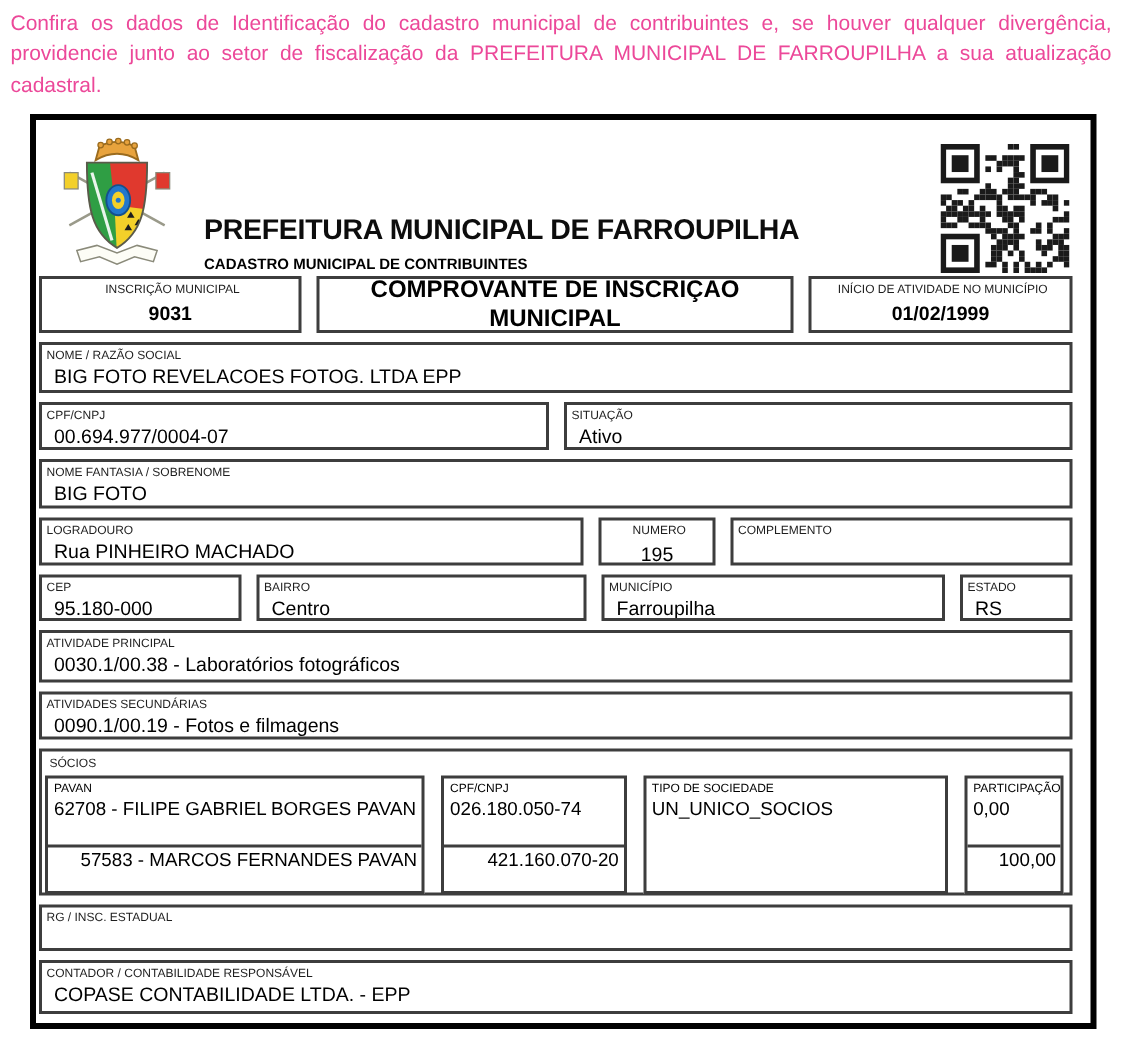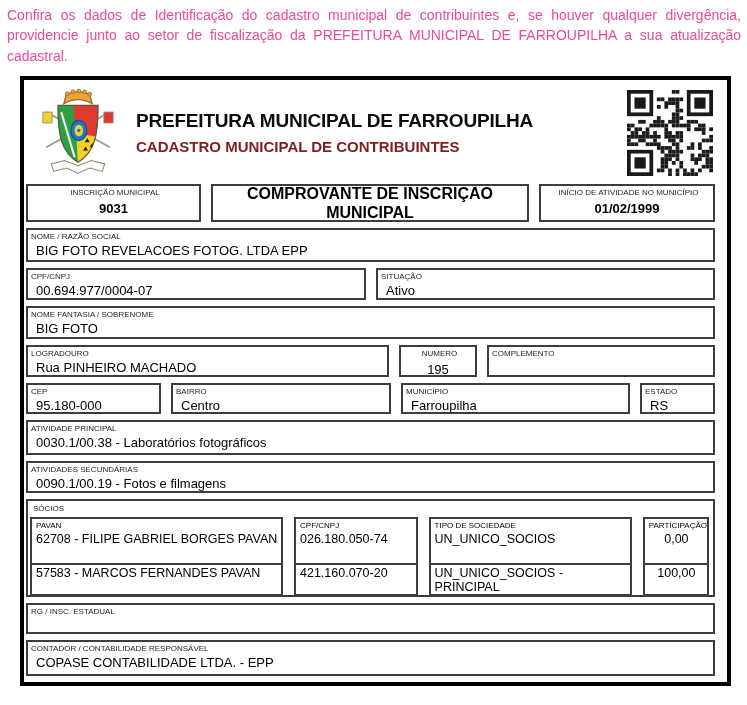--- a/index.html
+++ b/index.html
@@ -6,25 +6,25 @@
   html,body { width:747px; height:705px; background:#fff; overflow:hidden;
               font-family:"Liberation Sans","DejaVu Sans",sans-serif; color:#000; }
 
   .instructions { margin:5px 6px 0 7px; width:734px; font-size:14px; line-height:1.45;
                   text-align:justify; color:#ec4899; }
 
   .doc { margin:10px 16px 0 20px; width:711px; border:4px solid #000;
          background:#fff; padding-bottom:6px; }
 
   
-  .doc-header { display:flex; align-items:center; height:102px; padding:4px 14px 0 12px; }
+  .doc-header { display:flex; align-items:flex-end; height:102px; padding:4px 14px 0 12px; }
   .crest { width:84px; height:92px; flex:0 0 84px; }
   .titles { flex:1; padding-left:16px; }
   .titles h1 { font-size:19px; font-weight:bold; letter-spacing:-0.2px; color:#0d0d0d; }
-  .titles h2 { font-size:15px; font-weight:bold; margin-top:6px; color:#7f1d1d; }
+  .titles h2 { font-size:10px; font-weight:bold; margin-top:6px; color:#000000; }
   .qr { width:86px; height:86px; flex:0 0 86px; }
 
   
   .fields { padding:2px 12px 0 2px; display:flex; flex-direction:column; gap:6px; }
   .row { display:flex; gap:10px;border-radius:14px; }
   .fbox { border:2px solid #3d3d3d; background:#fff; overflow:hidden; }
   .grow { flex:1; }
   .flabel { display:block; font-size:8px; line-height:10px; padding:2px 0 0 3px;
             color:#1e1e1e; white-space:nowrap; }
   .fvalue { font-size:13px; line-height:15px; padding-left:8px; margin-top:1px;
@@ -35,22 +35,22 @@
               font-size:16px; font-weight:bold; text-align:center;
               line-height:1.2; padding:0 28px; }
 
   
   .socios-box { border:2px solid #3d3d3d; height:98px; padding:1px 4px 0 2px; }
   .socios-table { display:flex; gap:11px; margin-top:3px; }
   .scol { border:2px solid #3d3d3d; background:#fff; }
   .sc-head { font-size:8px; line-height:10px; padding:2px 0 0 4px; white-space:nowrap; }
   .sc-cell { font-size:12.5px; line-height:14px; padding:1px 3px 0 4px; height:32px;
              overflow:hidden; }
-  .sc-cell.sep { border-top:2px solid #3d3d3d; height:31px; }
-  .scol.num .sc-cell { text-align:center; }
+  .sc-cell.sep { border-top:2px solid #3d3d3d; height:31px;text-align:right; }
+  .scol.num .sc-cell { }
 </style>
 </head>
 <body>
 
 <p class="instructions">Confira os dados de Identificação do cadastro municipal de contribuintes e, se houver qualquer divergência, providencie junto ao setor de fiscalização da PREFEITURA MUNICIPAL DE FARROUPILHA a sua atualização cadastral.</p>
 
 <div class="doc">
 
   <div class="doc-header">
     <svg class="crest" viewBox="0 0 100 110">
@@ -370,21 +370,20 @@
           <div class="sc-cell sep">57583 - MARCOS FERNANDES PAVAN</div>
         </div>
         <div class="scol" style="width:124px">
           <div class="sc-head">CPF/CNPJ</div>
           <div class="sc-cell">026.180.050-74</div>
           <div class="sc-cell sep">421.160.070-20</div>
         </div>
         <div class="scol" style="width:204px">
           <div class="sc-head">TIPO DE SOCIEDADE</div>
           <div class="sc-cell">UN_UNICO_SOCIOS</div>
-          <div class="sc-cell sep">UN_UNICO_SOCIOS - PRINCIPAL</div>
         </div>
         <div class="scol grow num">
           <div class="sc-head">PARTICIPAÇÃO</div>
           <div class="sc-cell">0,00</div>
           <div class="sc-cell sep">100,00</div>
         </div>
       </div>
     </div>
 
     <div class="row" style="height:31px">

